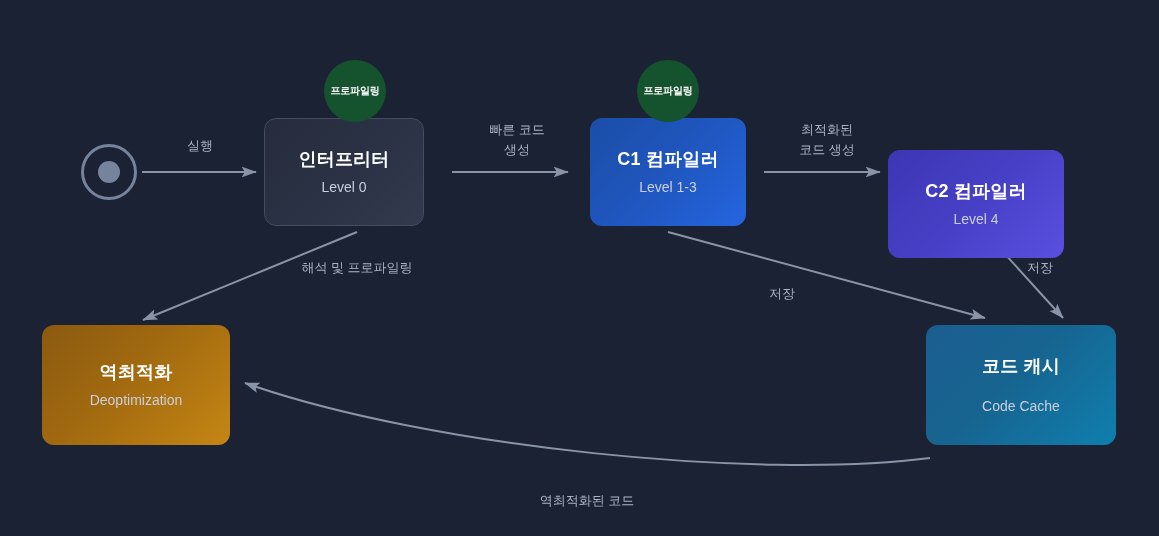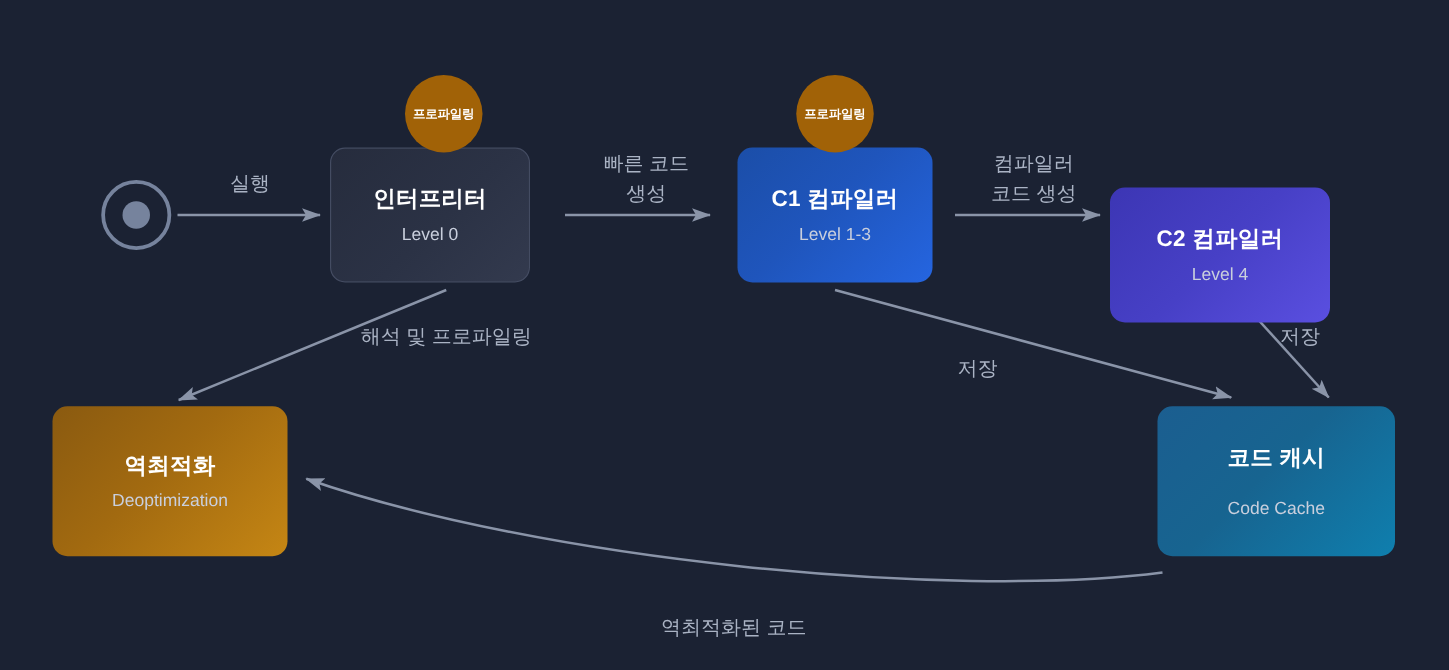--- a/index.html
+++ b/index.html
@@ -93,37 +93,37 @@
     width: 22px; height: 22px;
     border-radius: 50%;
     background: #76839d;
   }
 
   
   .badge-circle {
     position: absolute;
     width: 62px; height: 62px;
     border-radius: 50%;
-    background: #a16207;
+    background: #14532d;
     display: flex;
     align-items: center;
     justify-content: center;
     font-size: 10px;
     color: #ffffff;
     font-weight: bold;
     letter-spacing: -0.2px;
   }
   #badge-interpreter { left: 324px; top: 60px; }
   #badge-c1          { left: 637px; top: 60px; }
 
   
   .edge-label {
     position: absolute;
     color: #aab3c4;
-    font-size: 16px;
+    font-size: 13px;
     text-align: center;
     line-height: 1.5;
     white-space: pre-line;
   }
   #label-run       { left: 160px; top: 136px; width: 80px; }
   #label-fast      { left: 462px; top: 120px; width: 110px; }
   #label-optimized { left: 772px; top: 120px; width: 110px; }
   #label-interp-prof { left: 277px; top: 258px; width: 160px; }
   #label-store-c1  { left: 742px; top: 284px; width: 80px; }
   #label-store-c2  { left: 1000px; top: 258px; width: 80px; }
@@ -183,20 +183,20 @@
   </div>
 
   <div id="node-codecache" class="node">
     <div class="title">코드 캐시</div>
     <div class="sub">Code Cache</div>
   </div>
 
   <div id="label-run" class="edge-label">실행</div>
   <div id="label-fast" class="edge-label">빠른 코드
 생성</div>
-  <div id="label-optimized" class="edge-label">컴파일러
+  <div id="label-optimized" class="edge-label">최적화된
 코드 생성</div>
   <div id="label-interp-prof" class="edge-label">해석 및 프로파일링</div>
   <div id="label-store-c1" class="edge-label">저장</div>
   <div id="label-store-c2" class="edge-label">저장</div>
   <div id="label-deopt-code" class="edge-label">역최적화된 코드</div>
 
 </div>
 
 </body></html>

